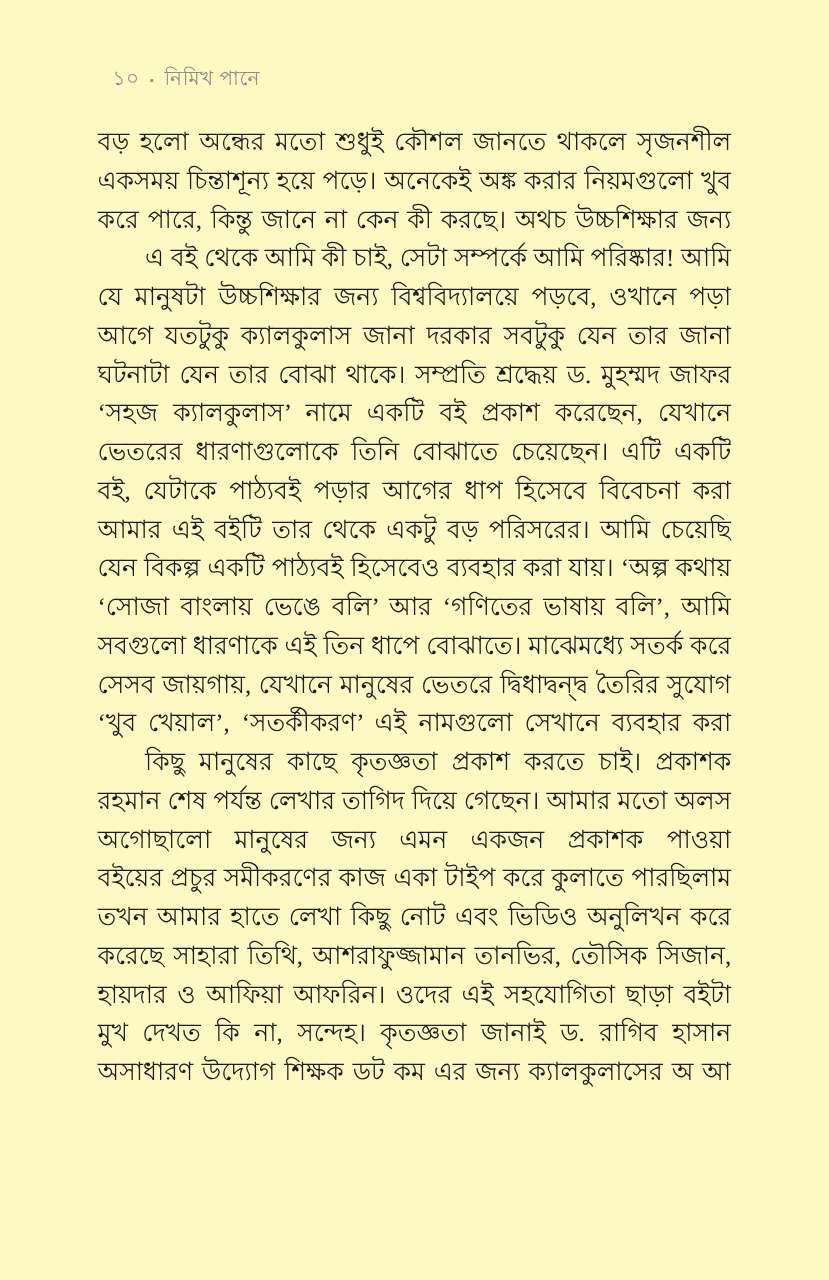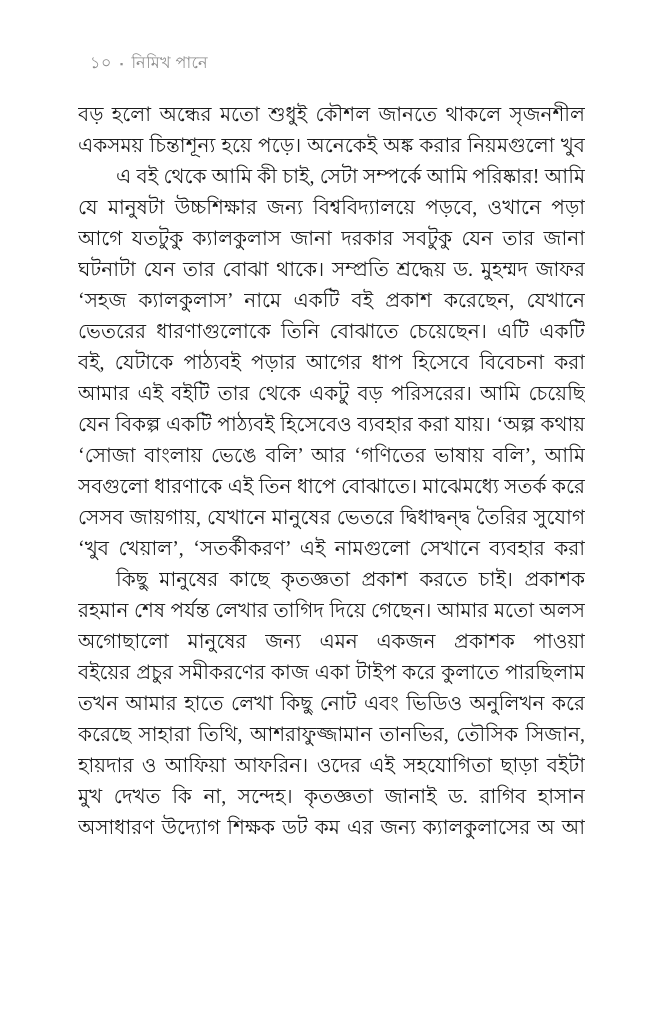--- a/index.html
+++ b/index.html
@@ -48,31 +48,32 @@
     text-align: justify;
     text-align-last: justify;
     white-space: normal;
   }
   .line.indent { padding-left: 38px; }
   .line.no-stretch { text-align-last: left; }
 </style>
 </head>
 <body>
 
-<div class="page" style="background: #ffffff; font-family: Liberation Serif, serif;">
+<div class="page" style="background: #fef9c3; font-family: Liberation Serif, serif;">
 
   <div class="running-header" style="color: rgb(141, 141, 141);">
     <span>১০</span>
     <span class="sep">▪</span>
     <span>নিমিখ পানে</span>
   </div>
 
   <div class="body-text" style="color: rgb(28, 28, 28);">
       <div class="line">বড় হলো অন্ধের মতো শুধুই কৌশল জানতে থাকলে সৃজনশীল মনও</div>
       <div class="line">একসময় চিন্তাশূন্য হয়ে পড়ে। অনেকেই অঙ্ক করার নিয়মগুলো খুব ভালো</div>
+      <div class="line">করে পারে, কিন্তু জানে না কেন কী করছে। অথচ উচ্চশিক্ষার জন্য</div>
       <div class="line indent">এ বই থেকে আমি কী চাই, সেটা সম্পর্কে আমি পরিষ্কার! আমি চাই,</div>
       <div class="line">যে মানুষটা উচ্চশিক্ষার জন্য বিশ্ববিদ্যালয়ে পড়বে, ওখানে পড়া শুরু করার</div>
       <div class="line">আগে যতটুকু ক্যালকুলাস জানা দরকার সবটুকু যেন তার জানা থাকে। মূল</div>
       <div class="line">ঘটনাটা যেন তার বোঝা থাকে। সম্প্রতি শ্রদ্ধেয় ড. মুহম্মদ জাফর ইকবাল</div>
       <div class="line">‘সহজ ক্যালকুলাস’ নামে একটি বই প্রকাশ করেছেন, যেখানে ক্যালকুলাসের</div>
       <div class="line">ভেতরের ধারণাগুলোকে তিনি বোঝাতে চেয়েছেন। এটি একটি ছোট্ট সুন্দর</div>
       <div class="line">বই, যেটাকে পাঠ্যবই পড়ার আগের ধাপ হিসেবে বিবেচনা করা যেতে পারে।</div>
       <div class="line">আমার এই বইটি তার থেকে একটু বড় পরিসরের। আমি চেয়েছি বইটিকে</div>
       <div class="line">যেন বিকল্প একটি পাঠ্যবই হিসেবেও ব্যবহার করা যায়। ‘অল্প কথায় বলি’,</div>
       <div class="line">‘সোজা বাংলায় ভেঙে বলি’ আর ‘গণিতের ভাষায় বলি’, আমি চেয়েছি</div>

